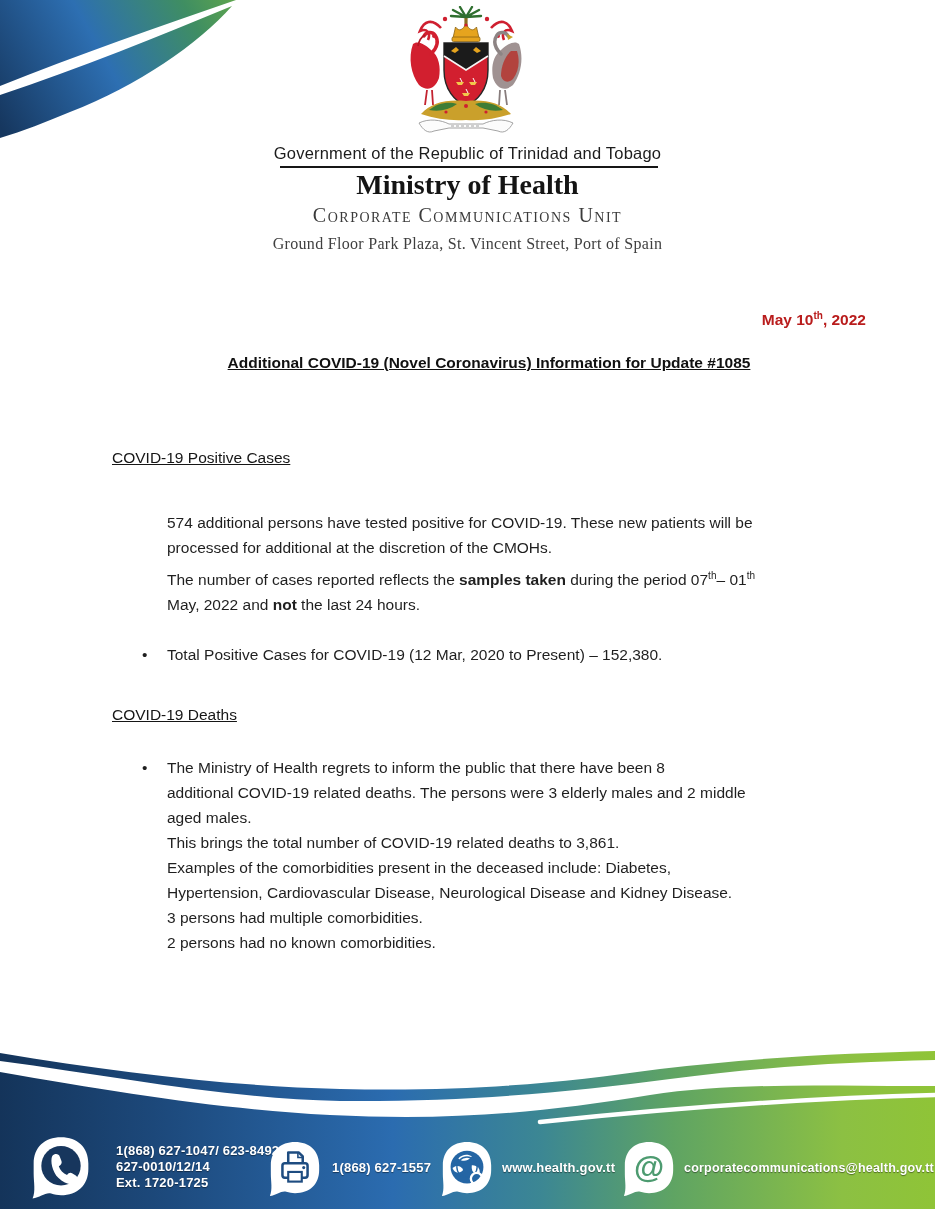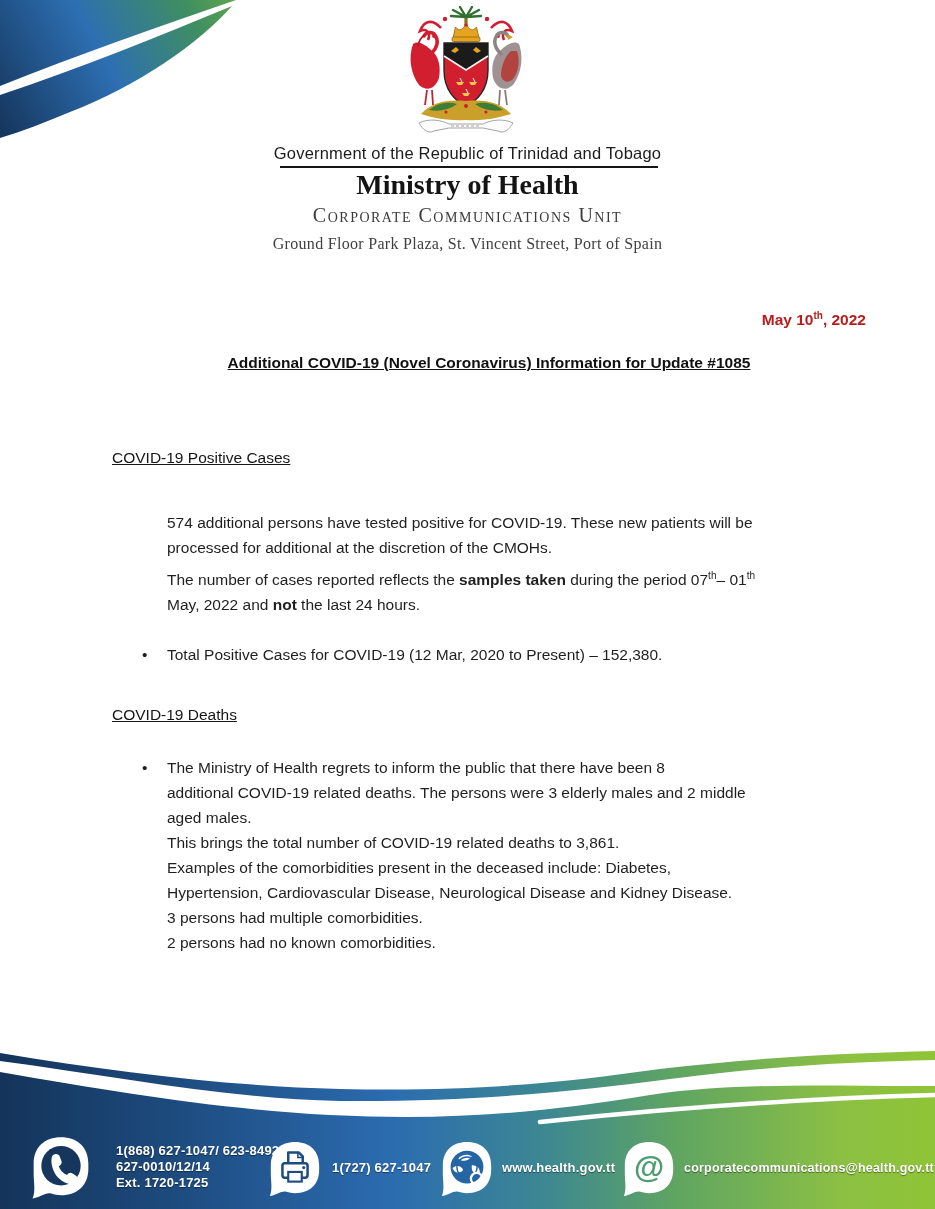--- a/index.html
+++ b/index.html
@@ -197,21 +197,21 @@
   </div>
 
   <svg class="abs f-icon fi-fax" width="58" height="62" viewBox="0 0 60 64">
     <path d="M30,3 C15,3 5,12 5,27 L5,36 C5,44 7,52 4,59 C11,58 16,53 21,54.5 C24,55.3 27,56 30,56 C45,56 55,47 55,32 L55,27 C55,12 45,3 30,3 Z" fill="#ffffff"></path>
     <path d="M23,25 V14 H34 L38,18 V25" stroke="#1e4c80" stroke-width="2.6" fill="none" stroke-linejoin="round"></path>
     <path d="M33,14 v5 h5" stroke="#1e4c80" stroke-width="1.6" fill="none"></path>
     <rect x="17" y="25" width="26" height="15" rx="2.5" stroke="#1e4c80" stroke-width="2.6" fill="none"></rect>
     <rect x="23" y="34" width="14" height="10" stroke="#1e4c80" stroke-width="2.2" fill="#ffffff"></rect>
     <circle cx="39" cy="29.5" r="1.6" fill="#1e4c80"></circle>
   </svg>
-  <div class="abs f-text ft-fax">1(727) 627-1047</div>
+  <div class="abs f-text ft-fax">1(868) 627-1557</div>
 
   <svg class="abs f-icon fi-globe" width="58" height="62" viewBox="0 0 60 64">
     <path d="M30,3 C15,3 5,12 5,27 L5,36 C5,44 7,52 4,59 C11,58 16,53 21,54.5 C24,55.3 27,56 30,56 C45,56 55,47 55,32 L55,27 C55,12 45,3 30,3 Z" fill="#ffffff"></path>
     <circle cx="30" cy="29" r="17" fill="#2465a4"></circle>
     <path d="M21,20 C25,15.5 31,15 35,18 C31,23 25,24 21,20 Z" fill="#ffffff"></path>
     <path d="M15,30 C19,26.5 24,27.5 26,32 C22,36.5 17,35.5 15,30 Z" fill="#ffffff"></path>
     <path d="M35,27 C40,26.5 44,30.5 43,35 C38.5,37.5 34,34 35,27 Z" fill="#ffffff"></path>
     <path d="M30,29 m-10.5,0 a10.5,10.5 0 1,0 21,0 a10.5,10.5 0 1,0 -21,0" stroke="#2465a4" stroke-width="1.4" fill="none"></path>
     <circle cx="40" cy="41" r="6" stroke="#ffffff" stroke-width="2.4" fill="none"></circle>
     <path d="M35.5,45.5 L31,50" stroke="#ffffff" stroke-width="2.6" stroke-linecap="round"></path>

